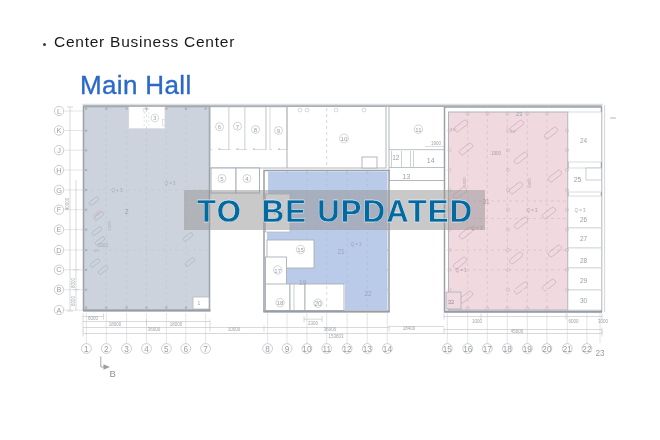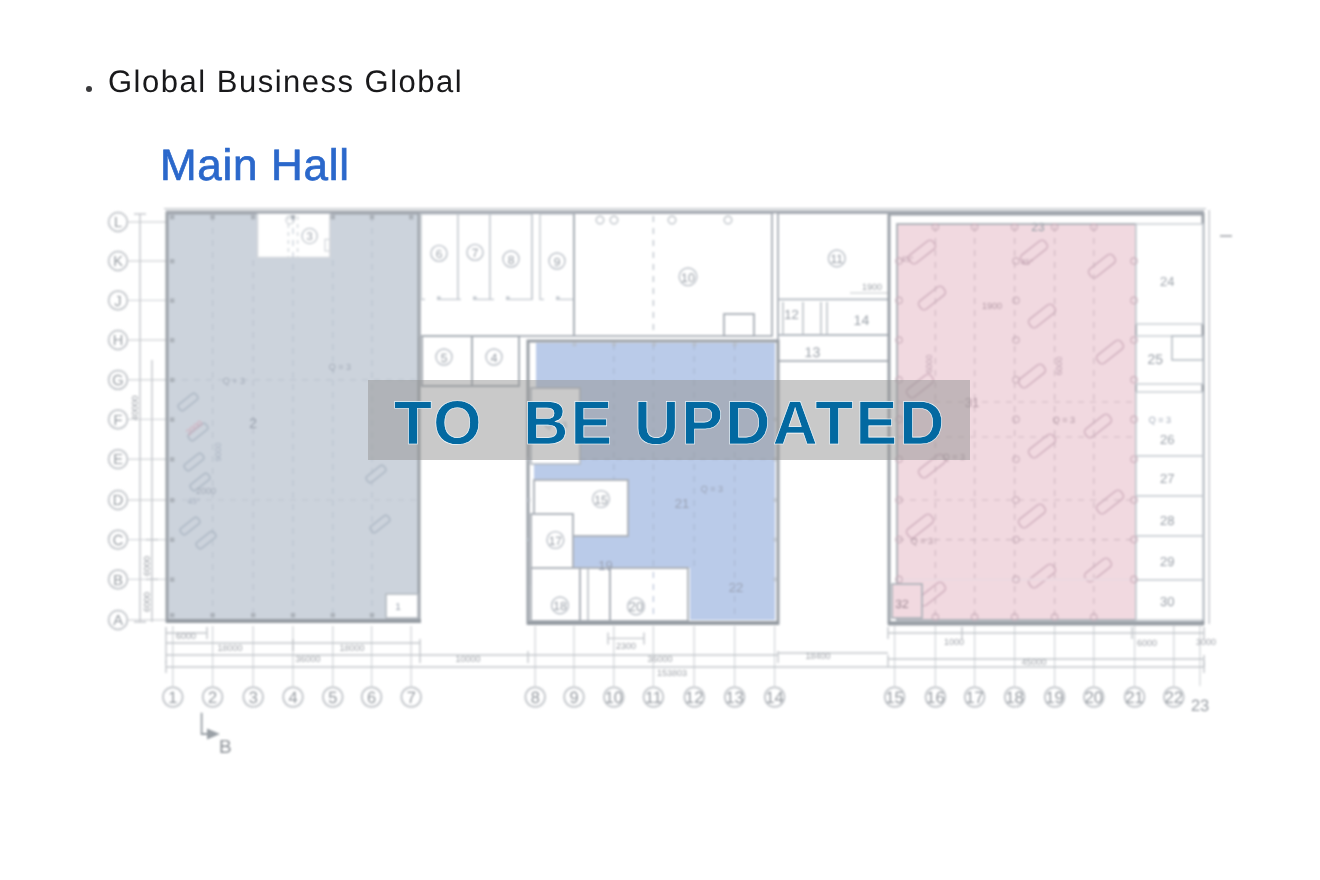--- a/index.html
+++ b/index.html
@@ -2,26 +2,26 @@
 <html><head>
 <meta charset="utf-8">
 <style>
 html,body{margin:0;padding:0;width:660px;height:440px;background:#fff;overflow:hidden}
 body{font-family:"Liberation Sans",sans-serif;position:relative}
 #plan{position:absolute;left:0;top:0;filter:blur(0.55px)}
 .wmband{position:absolute;left:184px;top:190px;width:301px;height:40px;background:rgba(148,148,148,0.5)}
 .wmtext{position:absolute;left:197px;top:194px;width:300px;font:bold 31px "Liberation Sans",sans-serif;color:#0369a1;letter-spacing:1.25px;white-space:pre;-webkit-text-stroke:0.3px #fff}
 .title{position:absolute;left:54px;top:33px;font-size:15.5px;letter-spacing:0.75px;color:#19191b}
 .bullet{position:absolute;left:43px;top:42.5px;width:3.2px;height:3.2px;border-radius:50%;background:#3a3a3c}
-.subtitle{position:absolute;left:80px;top:70px;font-size:22px;letter-spacing:0.35px;color:#2b68cb;-webkit-text-stroke:0.35px #2b68cb}
+.subtitle{position:absolute;left:80px;top:70px;font-size:26px;letter-spacing:0.35px;color:#2b68cb;-webkit-text-stroke:0.35px #2b68cb}
 </style>
 </head>
 <body>
 
-<div class="title">Global Business Global</div>
+<div class="title">Center Business Center</div>
 
 <div class="bullet"></div>
 
 <div class="subtitle">Main Hall</div>
 
 <svg id="plan" width="660" height="440" viewBox="0 0 660 440">
 <g id="plancontent" font-family="Liberation Sans, sans-serif">
 
 <g stroke="#c9ccd0" fill="none">
 <circle cx="59" cy="111" r="4.7"></circle>

